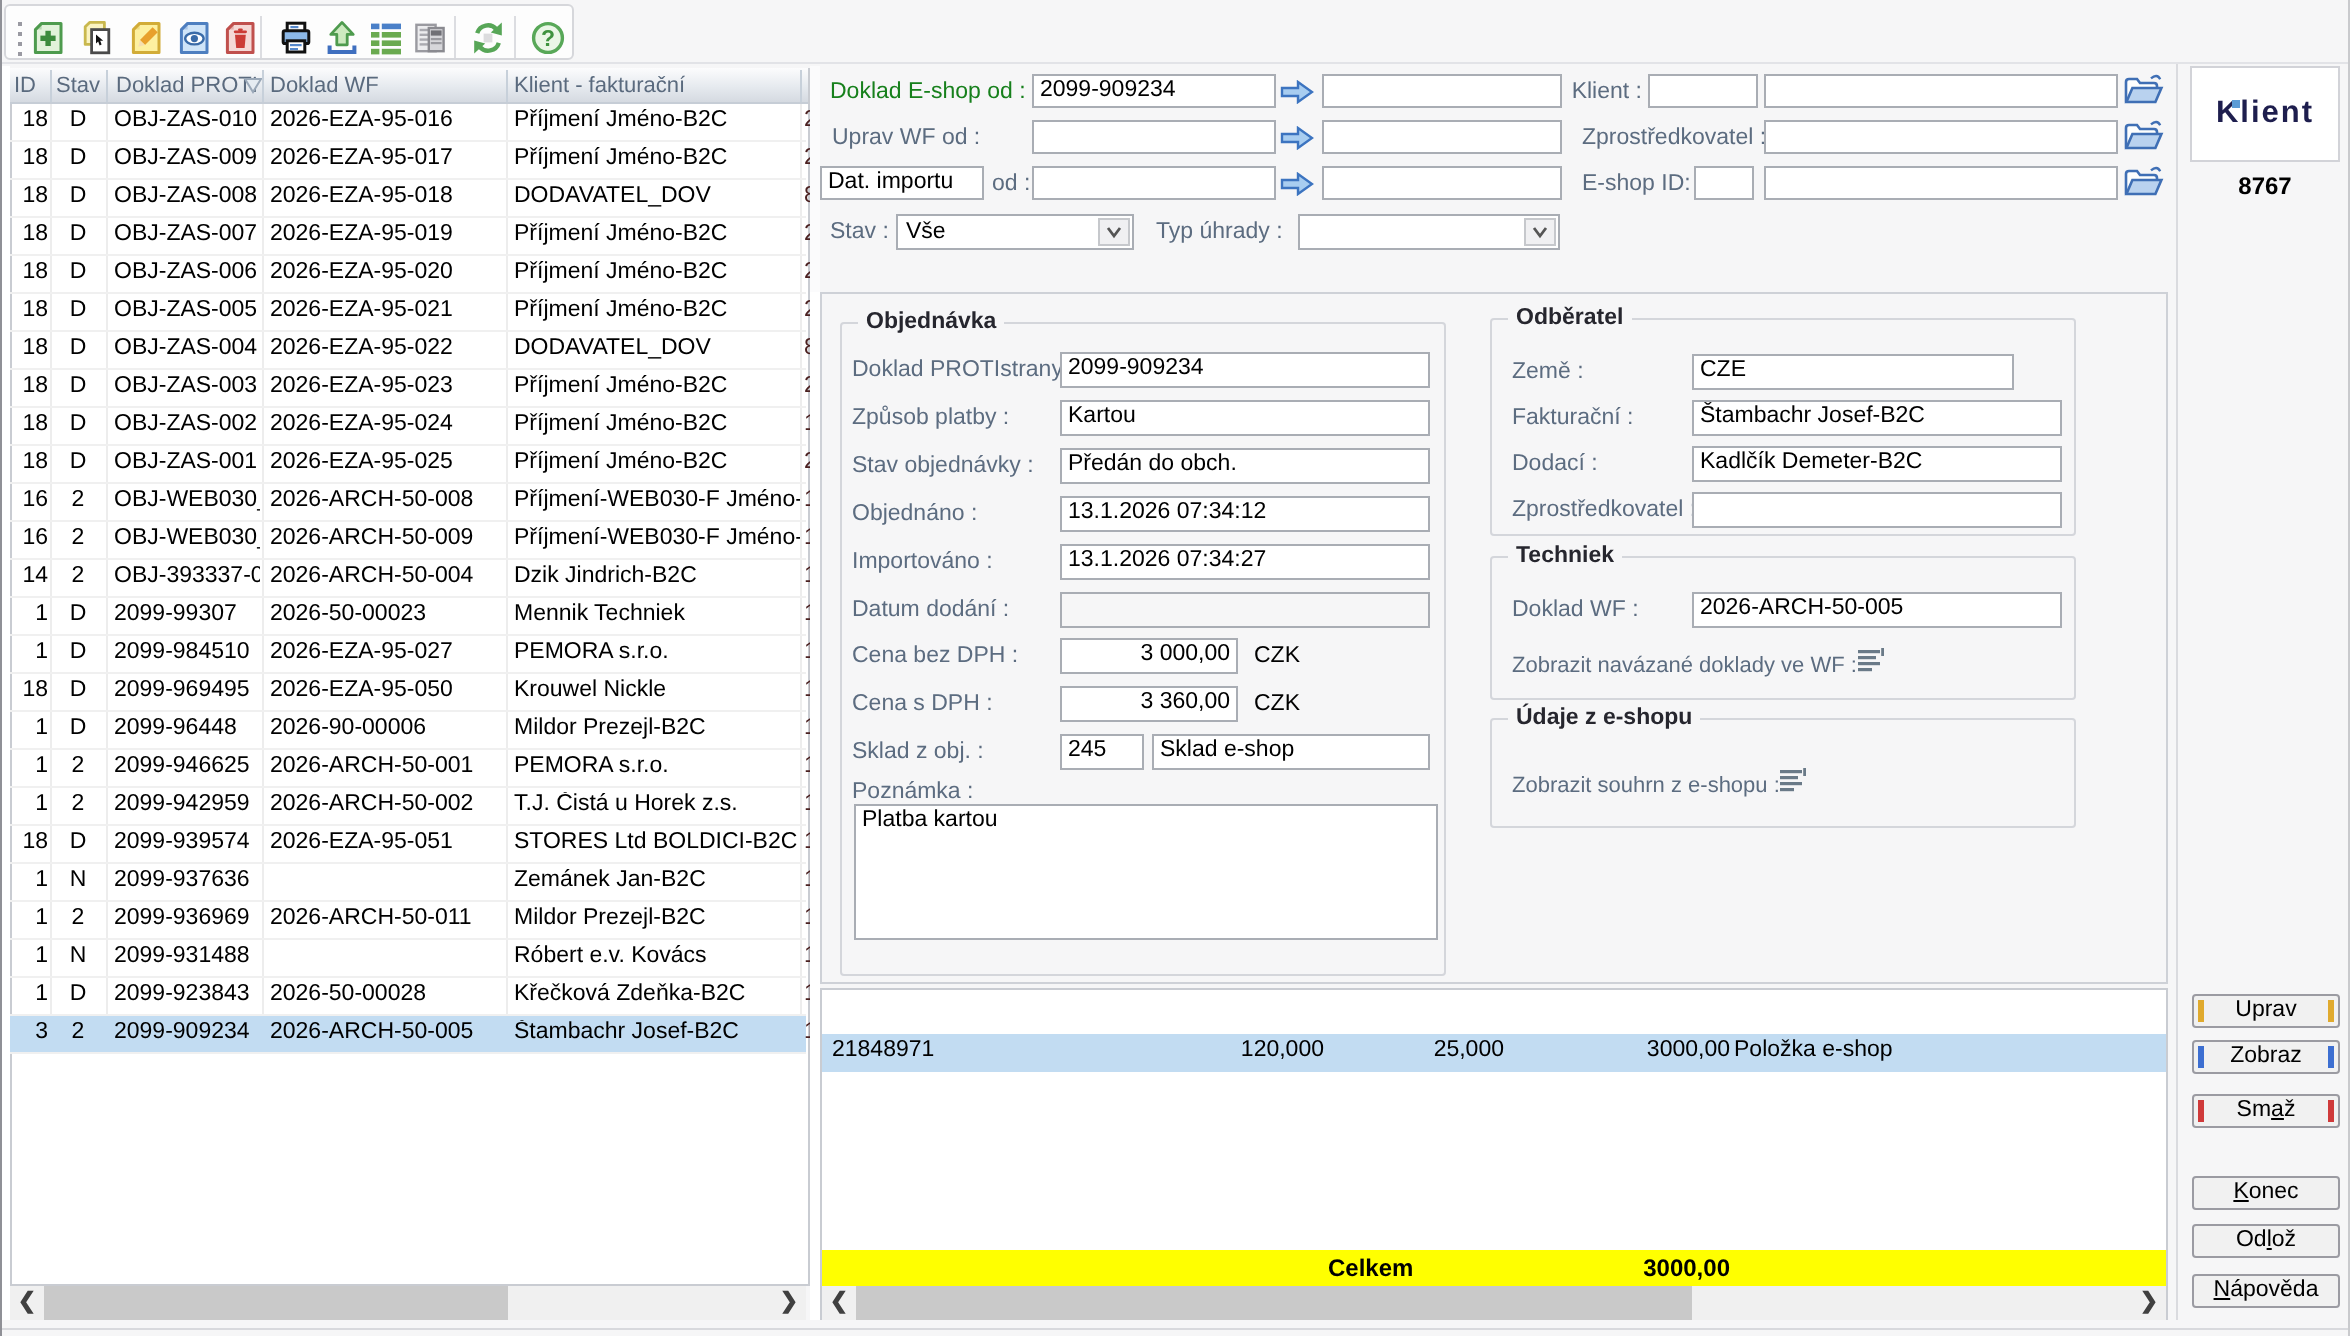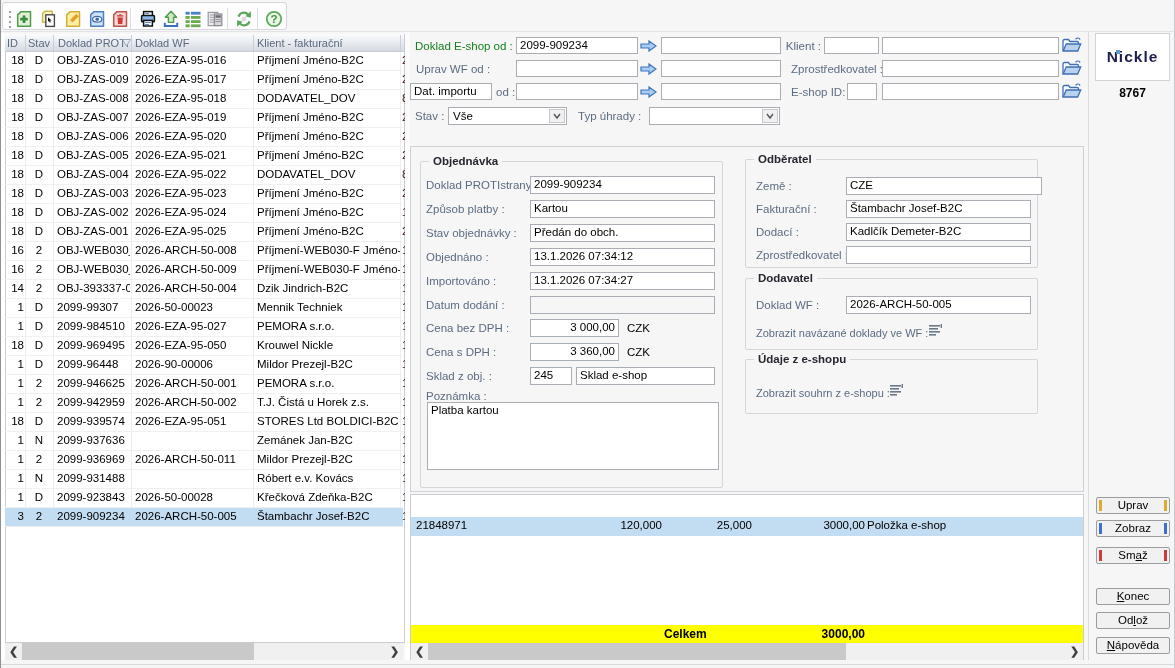--- a/index.html
+++ b/index.html
@@ -460,29 +460,29 @@
 <div class="dlabel" style="left:627px;top:346px;color:#000">CZK</div>
 <div class="dlabel" style="left:426px;top:370px">Sklad z obj. :</div>
 <div class="dinput" style="left:530px;top:367px;width:42px">245</div>
 <div class="dinput" style="left:576px;top:367px;width:139px">Sklad e-shop</div>
 <div class="dlabel" style="left:426px;top:390px">Poznámka :</div>
 <div class="dinput" style="left:427px;top:402px;width:292px;height:68px">Platba kartou</div>
 <div class="gbox" style="left:745px;top:159px;width:293px;height:109px">
     <div class="gtitle" style="left:8px">Odběratel</div>
   </div>
 <div class="dlabel" style="left:756px;top:180px">Země :</div>
-<div class="dinput" style="left:846px;top:177px;width:196px">CZE</div>
+<div class="dinput" style="left:846px;top:177px;width:161px">CZE</div>
 <div class="dlabel" style="left:756px;top:203px">Fakturační :</div>
 <div class="dinput" style="left:846px;top:200px;width:185px">Štambachr Josef-B2C</div>
 <div class="dlabel" style="left:756px;top:226px">Dodací :</div>
 <div class="dinput" style="left:846px;top:223px;width:185px">Kadlčík Demeter-B2C</div>
 <div class="dlabel" style="left:756px;top:249px">Zprostředkovatel :</div>
 <div class="dinput" style="left:846px;top:246px;width:185px"></div>
 <div class="gbox" style="left:745px;top:278px;width:293px;height:72px">
-    <div class="gtitle" style="left:8px">Dodavatel</div>
+    <div class="gtitle" style="left:8px">Techniek</div>
   </div>
 <div class="dlabel" style="left:756px;top:299px">Doklad WF :</div>
 <div class="dinput" style="left:846px;top:296px;width:185px">2026-ARCH-50-005</div>
 <div class="dlabel" style="left:756px;top:327px;font-size:11px">Zobrazit navázané doklady ve WF :</div>
 <div class="abs" style="left:928px;top:324px"><svg width="14" height="13" viewBox="0 0 14 13">
 <rect x="1" y="1" width="11" height="1.6" fill="#6a7a88"></rect>
       <rect x="1" y="4" width="9" height="1.6" fill="#6a7a88"></rect>
 <rect x="1" y="7" width="11" height="1.6" fill="#6a7a88"></rect>
       <rect x="1" y="10" width="7" height="1.6" fill="#6a7a88"></rect>
 <rect x="12.6" y="0" width="1.4" height="4" fill="#6a7a88"></rect>
@@ -513,21 +513,21 @@
 </div>
 </div>
 <div class="hscroll" style="left:411px;top:643px;width:672px">
 <div class="sbtn" style="left:0">❮</div>
 <div class="sthumb" style="left:17px;width:418px"></div>
 <div class="sbtn" style="left:655px">❯</div>
 </div>
 
 <div class="abs" style="left:1088px;top:32px;width:1px;height:636px;background:#dadbdf"></div>
 <div class="abs" style="left:1095px;top:33px;width:75px;height:48px;background:#fff;border:1px solid #d2d3d8">
-<div style="position:absolute;left:0;width:73px;top:14px;text-align:center;font-weight:bold;font-size:15.5px;color:#1e1e4e;letter-spacing:1px">Nickle</div>
+<div style="position:absolute;left:0;width:73px;top:14px;text-align:center;font-weight:bold;font-size:15.5px;color:#1e1e4e;letter-spacing:1px">Klient</div>
 <div id="idot" style="position:absolute;left:20px;top:16px;width:4px;height:4px;background:#5b9bd5"></div>
 </div>
 <div class="abs" style="left:1095px;top:86px;width:75px;text-align:center;font-weight:bold;font-size:12px">8767</div>
 <div class="btn" style="top:497px"><div class="bbar" style="left:2px;background:#e0aa2e"></div><div class="bbar" style="right:2px;background:#e0aa2e"></div>Uprav</div>
 <div class="btn" style="top:520px"><div class="bbar" style="left:2px;background:#3d6fd1"></div><div class="bbar" style="right:2px;background:#3d6fd1"></div>Zobraz</div>
 <div class="btn" style="top:547px"><div class="bbar" style="left:2px;background:#cf3a3a"></div><div class="bbar" style="right:2px;background:#cf3a3a"></div>Sm<u>a</u>ž</div>
 <div class="btn" style="top:588px"><u>K</u>onec</div>
 <div class="btn" style="top:612px">Od<u>l</u>ož</div>
 <div class="btn" style="top:637px"><u>N</u>ápověda</div>
 

